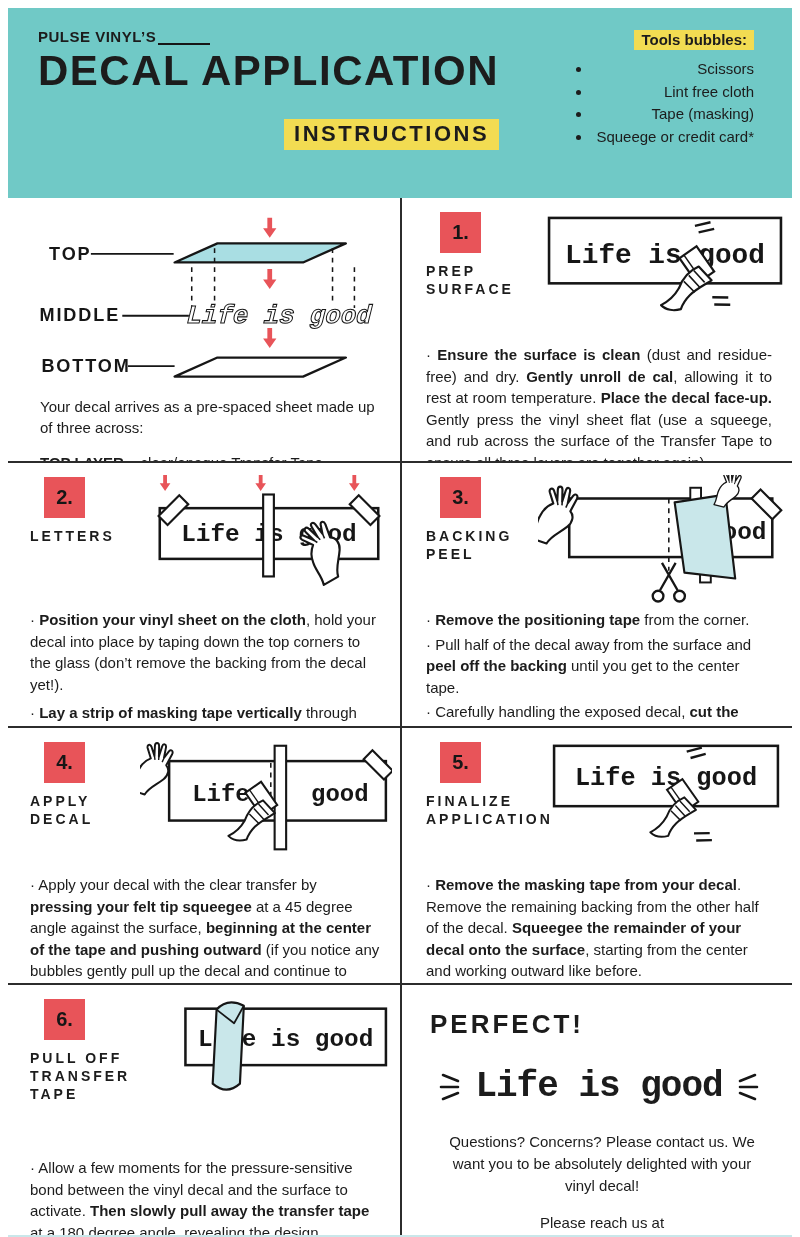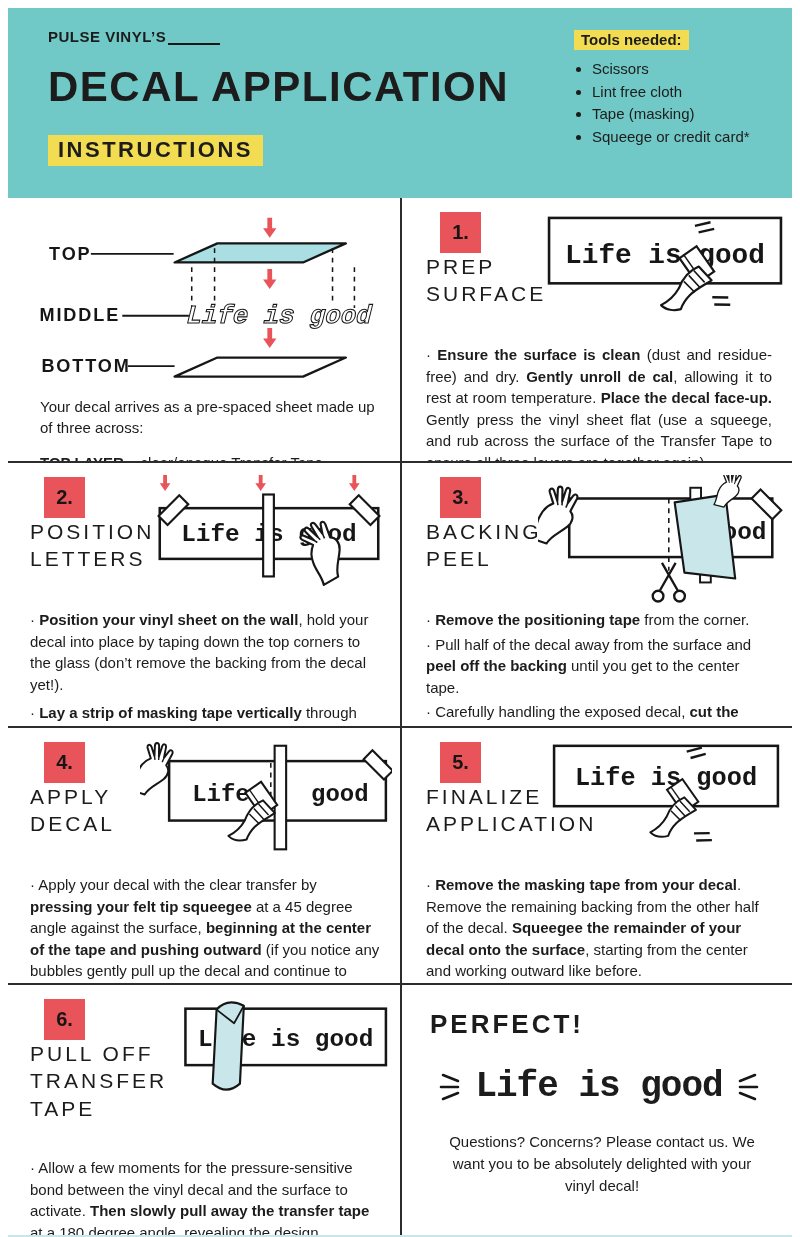--- a/index.html
+++ b/index.html
@@ -5,41 +5,41 @@
   :root{
     --teal:#70C9C6; --yellow:#F2DC52; --red:#E85459;
     --light-blue:#C9E7EA; --sheet-teal:#A9DEE3; --ink:#1C1C1C;
   }
   *{box-sizing:border-box; margin:0; padding:0;}
   html,body{background:#fff;}
   body{font-family:"Liberation Sans",sans-serif; color:var(--ink); width:800px;}
   .page{width:800px; height:1237px; padding:8px; background:#fff; overflow:hidden;}
 
   
-  .hdr{background:var(--teal); height:190px; padding:20px 38px 16px 40px;
-       display:flex; justify-content:space-between;}
+  .hdr{background:var(--teal); height:190px; padding:20px 38px 16px 30px;
+       display:flex; justify-content:space-between;text-align:right;}
   .brand-row{font-size:15px; font-weight:700; letter-spacing:.5px; display:flex; align-items:flex-end;}
   .brand-line{display:inline-block; width:52px; border-bottom:2px solid #161616; margin-left:2px;}
-  .hdr-title{font-size:42px; font-weight:800; letter-spacing:1.5px; margin-top:18px; white-space:nowrap;}
+  .hdr-title{font-size:42px; font-weight:800; letter-spacing:1.5px; margin-top:2px; white-space:nowrap;}
   .hdr-badge{display:inline-block; background:var(--yellow); font-size:22px; font-weight:700;
              letter-spacing:2.5px; padding:2px 10px 3px; margin-top:24px;}
   .tools{padding-top:2px; min-width:180px;}
   .tools-title{display:inline-block; background:var(--yellow); font-size:15px; font-weight:700; padding:1px 7px 2px;}
   .tools ul{margin:8px 0 0 18px; font-size:15px; line-height:1.5; list-style:disc;}
 
   
   .grid{display:grid; grid-template-columns:1fr 1fr; grid-template-rows:263px 265px 257px 252px;}
   .cell{position:relative; padding:14px 20px 6px 22px; overflow:hidden;}
   .cell.right{border-left:2px solid #2c2c2c; padding-left:24px;}
   .row2,.row3,.row4{border-top:2px solid #2c2c2c;}
 
   .stepnum{width:41px; height:41px; background:var(--red); color:#161616; font-size:20px;
            font-weight:800; display:flex; align-items:center; justify-content:center; margin-left:14px;}
-  .steptitle{font-size:21px; font-weight:400; letter-spacing:3px; line-height:1.3;
-             position:relative; z-index:2;}
+  .steptitle{font-size:14px; font-weight:700; letter-spacing:3px; line-height:1.3;
+             margin-top:9px; position:relative; z-index:2;}
   .steptitle span{display:block;}
   .step-head{min-height:132px;}
   .illus{position:absolute; top:12px; right:8px; z-index:1;}
   .bullets{font-size:15px; line-height:1.44; position:relative; z-index:2;}
   .bullets p{margin:0 0 7px;}
   .justify p{text-align:justify;}
   b{font-weight:700;}
 
   
   .intro-svg{display:block; margin:2px auto 0;}
@@ -104,21 +104,21 @@
   <div class="hdr">
     <div>
       <div class="brand-row">
         <span>PULSE VINYL’S</span>
           <span class="brand-line"></span>
       </div>
       <div class="hdr-title">DECAL APPLICATION</div>
       <span class="hdr-badge">INSTRUCTIONS</span>
     </div>
     <div class="tools">
-      <span class="tools-title">Tools needed:</span>
+      <span class="tools-title">Tools bubbles:</span>
       <ul>
         <li>Scissors</li>
         <li>Lint free cloth</li>
         <li>Tape (masking)</li>
         <li>Squeege or credit card*</li>
       </ul>
     </div>
   </div>
 
   <div class="grid">
@@ -176,26 +176,25 @@
         <rect class="frame" x="14" y="34" width="224" height="52"></rect>
         <text class="decal-t" x="126" y="68" font-size="25" text-anchor="middle">Life is good</text>
         <use href="#d-tape" transform="translate(28,36) rotate(-45)"></use>
         <use href="#d-tape" transform="translate(224,36) rotate(45)"></use>
         <rect x="120" y="20" width="11" height="84" fill="#fff" stroke="#161616" stroke-width="2.2"></rect>
         <use href="#d-hand-open" transform="translate(146,62) rotate(-30)"></use>
       </svg>
       <div class="step-head">
         <div class="stepnum">2.</div>
         <div class="steptitle">
-          <span>POSITION</span>
             <span>LETTERS</span>
         </div>
       </div>
       <div class="bullets">
-        <p><span>· </span><b>Position your vinyl sheet on the wall</b><span>, hold your decal into place by taping down the top corners to the glass (don’t remove the backing from the decal yet!).</span></p>
+        <p><span>· </span><b>Position your vinyl sheet on the cloth</b><span>, hold your decal into place by taping down the top corners to the glass (don’t remove the backing from the decal yet!).</span></p>
         <p><span>· </span><b>Lay a strip of masking tape vertically</b><span> through the center of your decal and into the surface to create a hinge.</span></p>
       </div>
     </div>
 
     <div class="cell right row2">
       <svg class="illus" width="246" height="129" viewBox="0 0 252 132">
         <rect class="frame" x="32" y="24" width="208" height="60"></rect>
         <text class="decal-t" x="204" y="66" font-size="25" text-anchor="middle">good</text>
         <path class="dash" d="M134,24 V98"></path>
         <rect x="156" y="13" width="11" height="15" fill="#fff" stroke="#161616" stroke-width="2"></rect>
@@ -289,20 +288,21 @@
         <svg width="22" height="32" viewBox="0 0 22 32">
           <path d="M4,4 L19,10 M2,16 L19,16 M4,28 L19,22" stroke="#161616" stroke-width="2.6" fill="none" stroke-linecap="round"></path>
         </svg>
         <span class="decal-mono">Life is good</span>
         <svg width="22" height="32" viewBox="0 0 22 32">
           <path d="M18,4 L3,10 M20,16 L3,16 M18,28 L3,22" stroke="#161616" stroke-width="2.6" fill="none" stroke-linecap="round"></path>
         </svg>
       </div>
       <div class="perfect-body">
         <p><span>Questions? Concerns? Please contact us. We want you to be absolutely delighted with your vinyl decal!</span></p>
+        <p><span>Please reach us at </span></p>
       </div>
     </div>
 
   </div>
 
   <div class="foot">
     <span>* squeegee or credit card not included</span>
   </div>
 
 </div>

